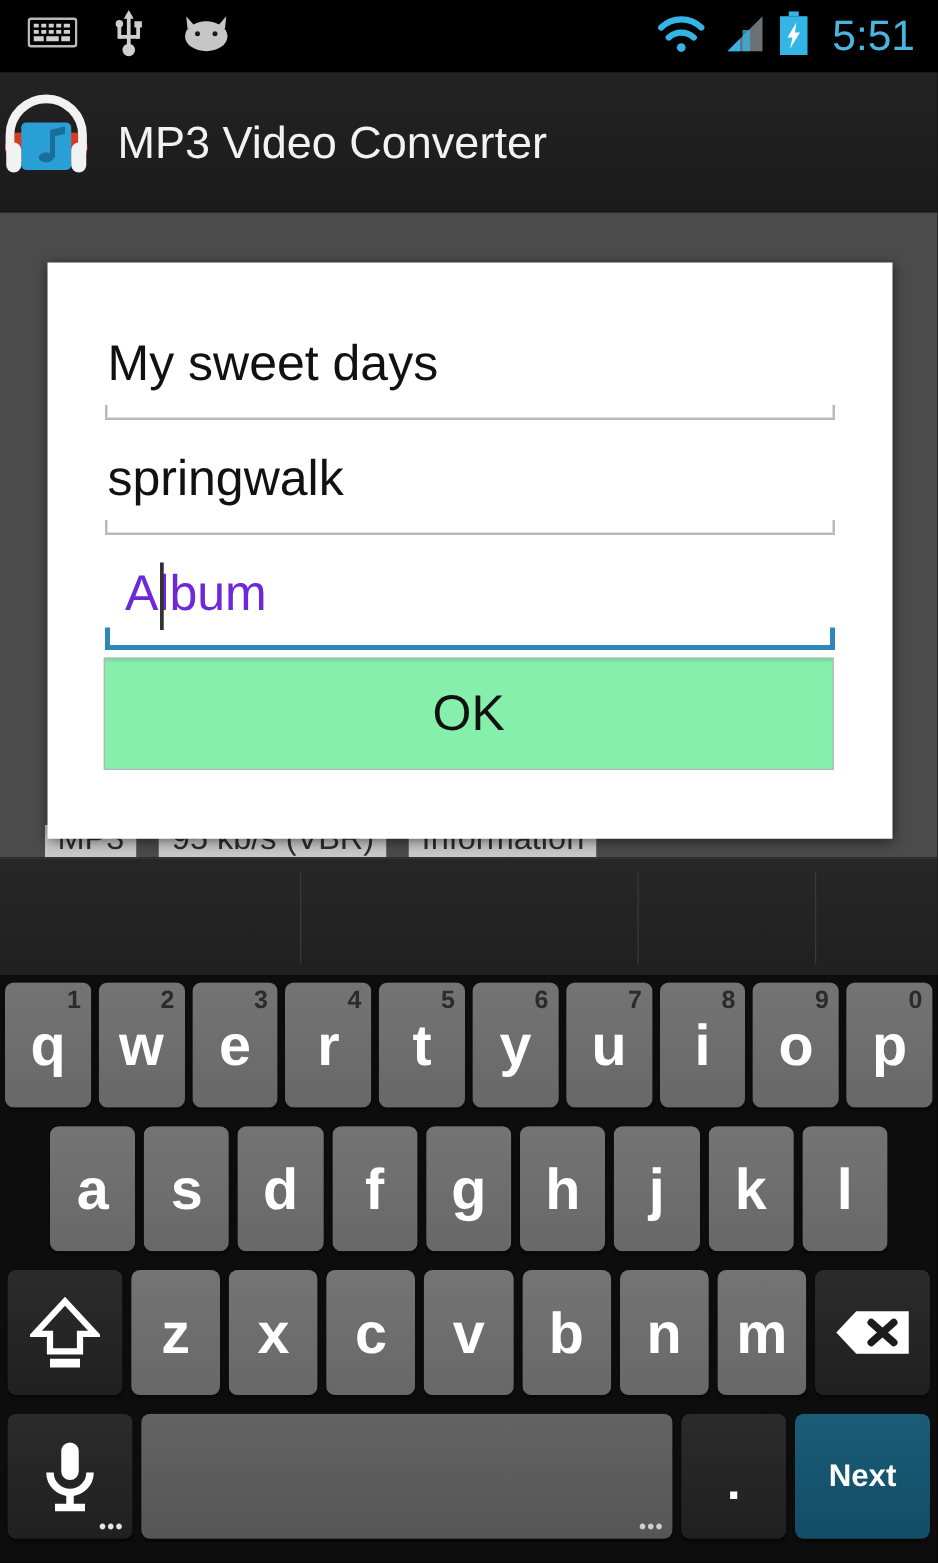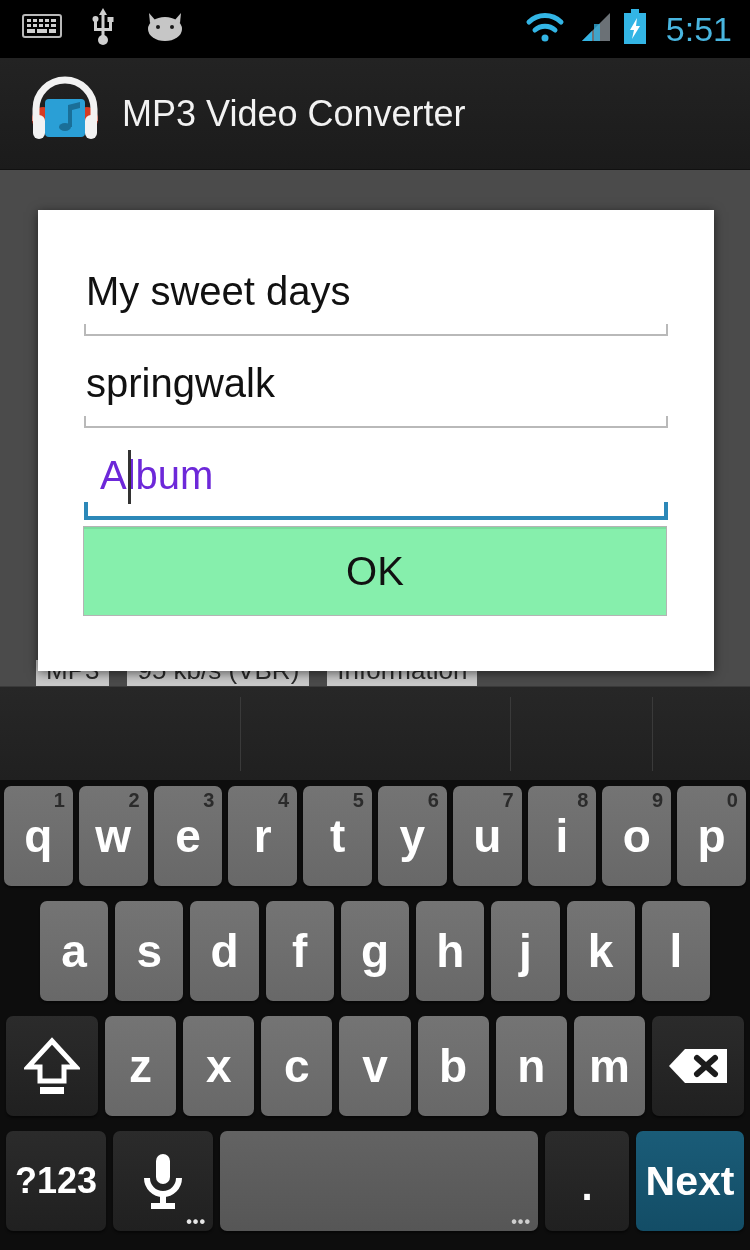--- a/index.html
+++ b/index.html
@@ -14,21 +14,21 @@
     position:absolute; left:0; top:0; width:750px; height:58px;
     background:#000; display:flex; align-items:center;
   }
   .sb-left{ display:flex; align-items:center; gap:28px; padding-left:22px; }
   .sb-right{ margin-left:auto; display:flex; align-items:center; gap:10px; padding-right:18px; }
   .sb-time{ color:#49b6e0; font-size:34px; letter-spacing:0px; padding-left:8px; }
 
   
   .actionbar{
     position:absolute; left:0; top:58px; width:750px; height:112px;
-    background:#1d1d1d; display:flex; align-items:center; padding-left:28px;
+    background:#1d1d1d; display:flex; align-items:center; 
     border-bottom:1px solid #111;
     background-image:linear-gradient(#232323,#1b1b1b);
   }
   .app-title{ color:#f2f2f2; font-size:36px; margin-left:20px; font-weight:400; }
 
   
   .appbody{
     position:absolute; left:0; top:170px; width:750px; height:516px;
     background:#4b4b4b;
   }
@@ -90,21 +90,21 @@
   }
   .krow{ position:absolute; left:0; width:750px; display:flex; }
   .key{
     background:#6e6e6e; border-radius:7px; position:relative;
     color:#fff; display:flex; align-items:center; justify-content:center;
     font-size:46px; font-weight:bold; box-shadow:0 2px 2px rgba(0,0,0,.45);
     background-image:linear-gradient(#747474,#686868);
   }
   .key.dark{ background:#262626; background-image:linear-gradient(#2b2b2b,#202020); }
   .key.space{ background:#5c5c5c; background-image:linear-gradient(#636363,#565656); }
-  .key.accent{ background:#17556f; background-image:linear-gradient(#1a5c78,#134d66); font-size:41px;}
+  .key.accent{ background:#17556f; background-image:linear-gradient(#1a5c78,#134d66); font-size:25px;}
   .key .num{
     position:absolute; top:3px; right:8px; font-size:20px; color:#2b2b2b; font-weight:bold;
   }
   .key .dots{
     position:absolute; right:7px; bottom:5px; font-size:16px; color:#cfcfcf; letter-spacing:1px; line-height:8px;
   }
   .key.dark .dots{ color:#e6e6e6; }
   .period{ font-size:40px; }
 </style>
 </head>
@@ -348,21 +348,20 @@
         <polygon points="2,20 18,3 60,3 60,37 18,37" fill="#ffffff"></polygon>
         <g stroke="#1c1c1c" stroke-width="6" stroke-linecap="round">
           <line x1="30" y1="12" x2="48" y2="28"></line>
           <line x1="48" y1="12" x2="30" y2="28"></line>
         </g>
       </svg>
     </div>
   </div>
 
   <div class="krow" style="top:445px; height:100px; padding:0 6px; gap:7px;">
-    <div class="key dark" style="width:100px; font-size:36px;">?123</div>
     <div class="key dark" style="width:100px;">
       <svg width="48" height="62" viewBox="0 0 48 62">
         <rect x="17" y="4" width="14" height="30" rx="7" fill="#ffffff"></rect>
         <path d="M8 28 A16 16 0 0 0 40 28" fill="none" stroke="#ffffff" stroke-width="6"></path>
         <rect x="21" y="42" width="6" height="14" fill="#ffffff"></rect>
         <rect x="12" y="53" width="24" height="6" fill="#ffffff"></rect>
       </svg>
       <span class="dots">•••</span>
     </div>
     <div class="key space" style="flex:1;">

